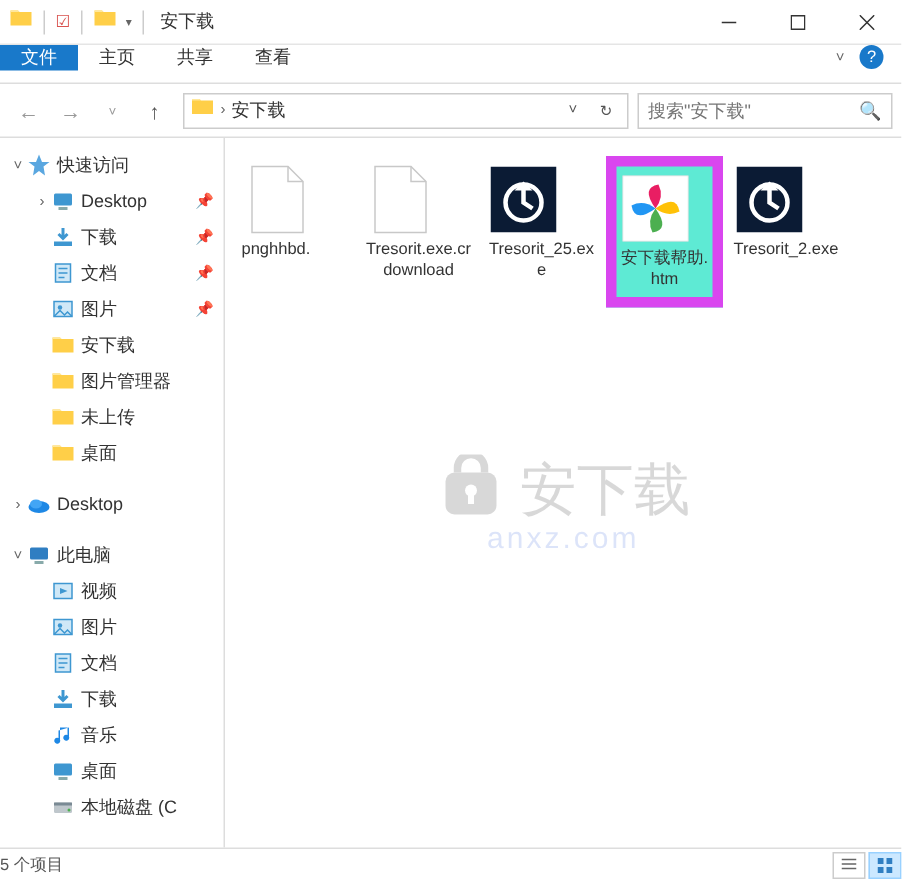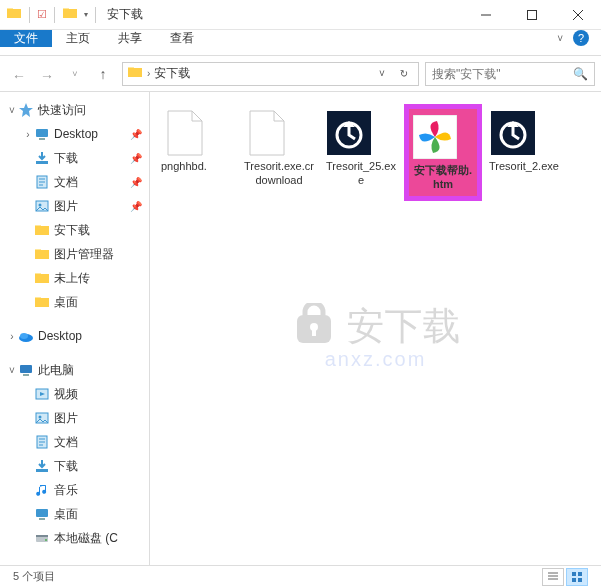--- a/index.html
+++ b/index.html
@@ -36,30 +36,30 @@
 .tree-item.indent1 { padding-left: 22px; }
 .tree-item .expand { width: 12px; font-size: 10px; color: #666; display: inline-block; text-align: center; }
 .tree-item .expand.none { visibility: hidden; }
 .tree-item .ticon { width: 16px; height: 16px; margin-right: 4px; display: flex; align-items: center; justify-content: center; }
 .pin { margin-left: auto; margin-right: 6px; color: #7a7a7a; font-size: 10px; }
 .tree-spacer { height: 10px; }
 
 .content { flex: 1; position: relative; overflow: auto; padding: 12px 8px; }
 .files-grid { display: flex; flex-wrap: wrap; gap: 6px 4px; align-content: flex-start; }
 .file-item { width: 78px; display: flex; flex-direction: column; align-items: flex-start; padding: 4px 2px; border: 1px solid transparent; }
-.file-item.selected { background: #ec4899; border: 5px solid #d946ef; font-weight: bold; }
+.file-item.selected { background: #5eead4; border: 7px solid #d946ef; }
 .file-icon { width: 48px; height: 48px; display: flex; align-items: center; justify-content: center; margin-bottom: 2px; }
 .file-label { font-size: 11px; color: #333; text-align: center; word-break: break-all; line-height: 1.3; }
 
 .watermark { position: absolute; top: 50%; left: 50%; transform: translate(-50%, -40%); display: flex; flex-direction: column; align-items: center; opacity: 0.15; pointer-events: none; }
 .watermark .wm-row { display: flex; align-items: center; gap: 10px; }
 .watermark .wm-text { font-size: 38px; color: #000; font-weight: 500; }
 .watermark .wm-sub { font-size: 20px; color: #1d4ed8; letter-spacing: 2px; margin-top: -4px; }
 
-.statusbar { height: 22px; border-top: 1px solid #ddd; display: flex; align-items: center; padding: 0 13px; font-size: 11px; color: #555; }
+.statusbar { height: 22px; border-top: 1px solid #ddd; display: flex; align-items: center; padding: 0 0; font-size: 11px; color: #555; }
 .statusbar .views { margin-left: auto; display: flex; gap: 2px; }
 .statusbar .vbtn { width: 22px; height: 18px; border: 1px solid #ccc; display: flex; align-items: center; justify-content: center; font-size: 9px; color: #666; }
 .statusbar .vbtn.active { background: #cce8ff; border-color: #99d1ff; }
 
 
 .svg-folder { width: 16px; height: 16px; }
 </style>
 </head>
 <body>
 

